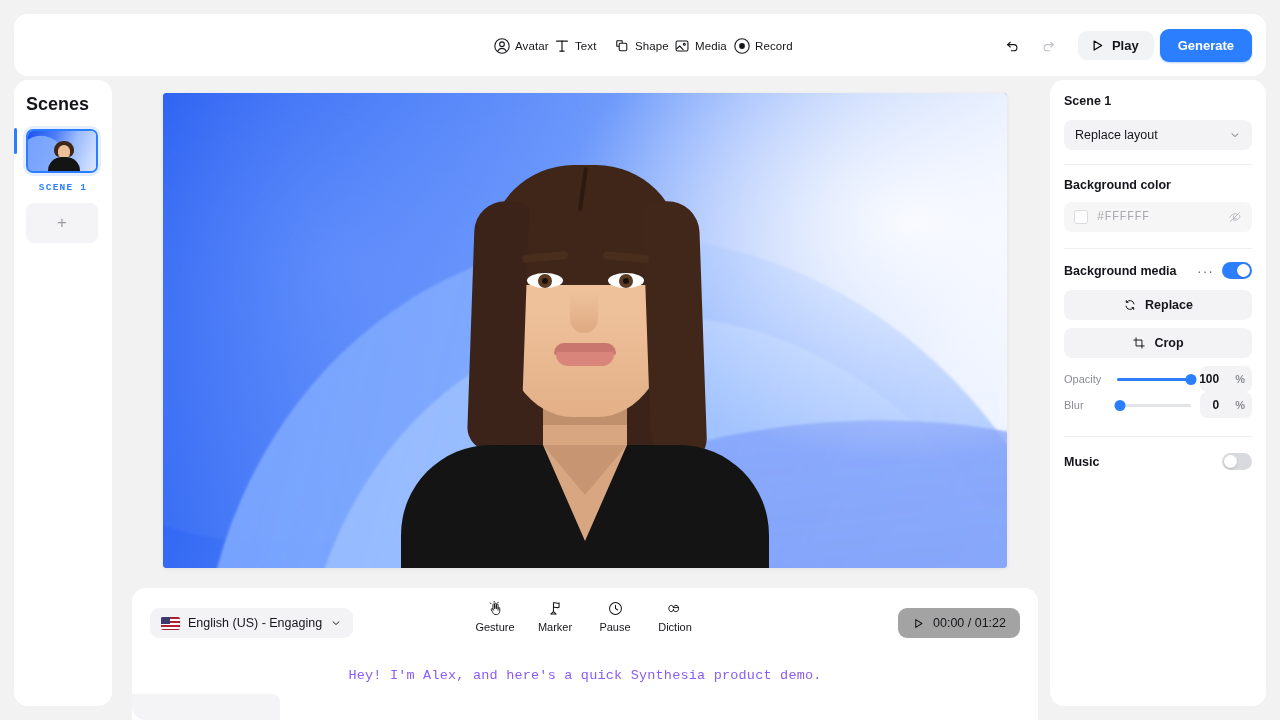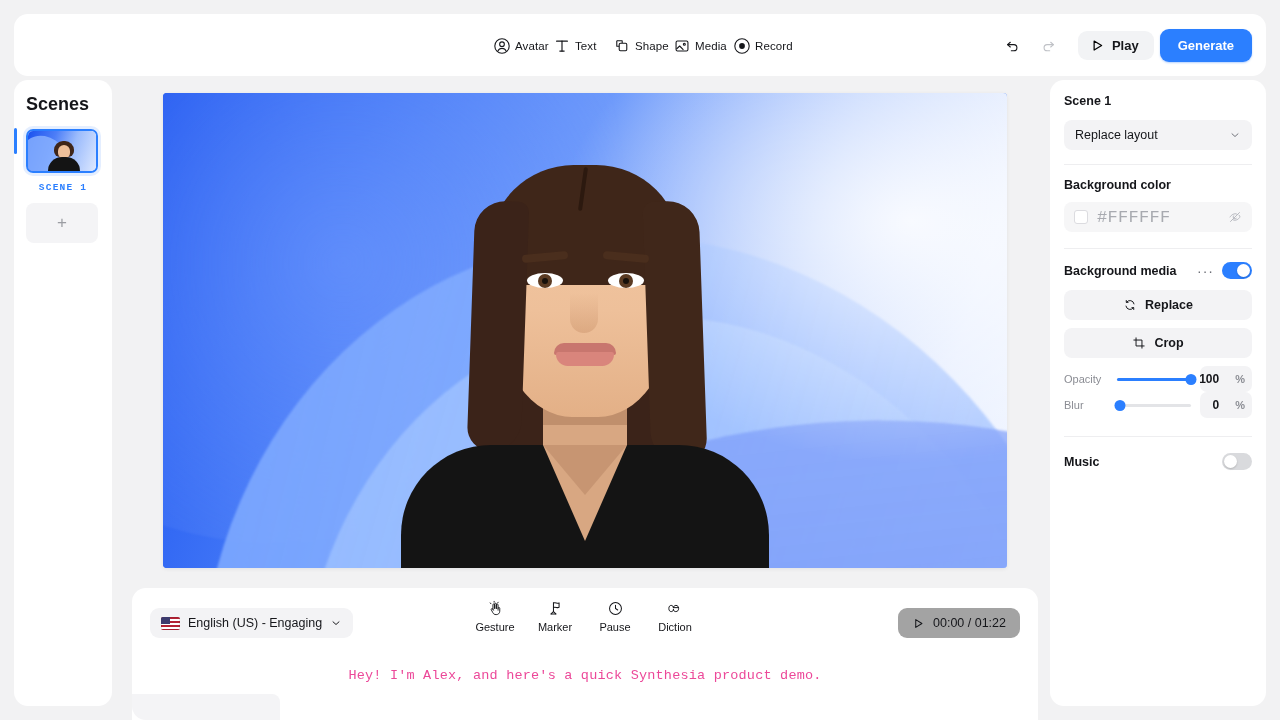--- a/index.html
+++ b/index.html
@@ -187,21 +187,21 @@
   .stool .lbl { font-size: 11px; color: #15161a; }
   .time-pill {
     position: absolute; right: 18px;
     display: flex; align-items: center; gap: 8px;
     background: #a3a3a3; border-radius: 9px; padding: 8px 14px; cursor: pointer;
   }
   .time-txt { font-size: 12.5px; color: #15161a; font-weight: 500; font-variant-numeric: tabular-nums; }
   .script-body { padding: 0 40px; }
   .script-text {
     font-family: "Liberation Mono", "DejaVu Sans Mono", monospace;
-    font-size: 13.5px; color: #ec4899; letter-spacing: .2px;
+    font-size: 13.5px; color: #8b5cf6; letter-spacing: .2px;
     text-align: center; padding-top: 10px;
   }
   .script-ghost {
     position: absolute; left: 0; bottom: 0; width: 148px; height: 26px;
     background: #f4f4f6; border-radius: 0 8px 0 14px;
   }
 
   
   .right {
     position: absolute; right: 14px; top: 80px;
@@ -216,21 +216,21 @@
   }
   .select span { font-size: 12.5px; color: #15161a; }
   .hr { height: 1px; background: #eeeef0; margin: 0 0 13px 0; }
   .sec-title { font-size: 12.5px; font-weight: 600; color: #15161a; margin-bottom: 10px; }
   .color-field {
     height: 30px; background: #f6f6f7; border-radius: 8px;
     display: flex; align-items: center; padding: 0 10px; gap: 9px; cursor: pointer;
     margin-bottom: 16px;
   }
   .swatch { width: 14px; height: 14px; border-radius: 3px; background:#fff; border: 1px solid #dcdce0; flex: none; }
-  .hexval { font-size: 17px; color: #a8aab0; font-family: "Liberation Mono", monospace; letter-spacing:.3px; flex: 1; }
+  .hexval { font-size: 12px; color: #a8aab0; font-family: "Liberation Mono", monospace; letter-spacing:.3px; flex: 1; }
   .row-head { display: flex; align-items: center; gap: 8px; margin-bottom: 11px; }
   .row-head .sec-title { margin: 0; flex: 1; }
   .dots { color: #6e7078; font-size: 14px; letter-spacing: 1px; cursor: pointer; line-height: 10px; }
   .toggle { width: 30px; height: 17px; border-radius: 10px; position: relative; cursor: pointer; flex: none; }
   .toggle.on { background: #2b7fff; }
   .toggle.off { background: #d9dadd; }
   .knob { position: absolute; top: 2px; width: 13px; height: 13px; border-radius: 50%; background: #fff; box-shadow: 0 1px 2px rgba(0,0,0,.18); }
   .toggle.on .knob { right: 2px; }
   .toggle.off .knob { left: 2px; }
   .btn-row {

